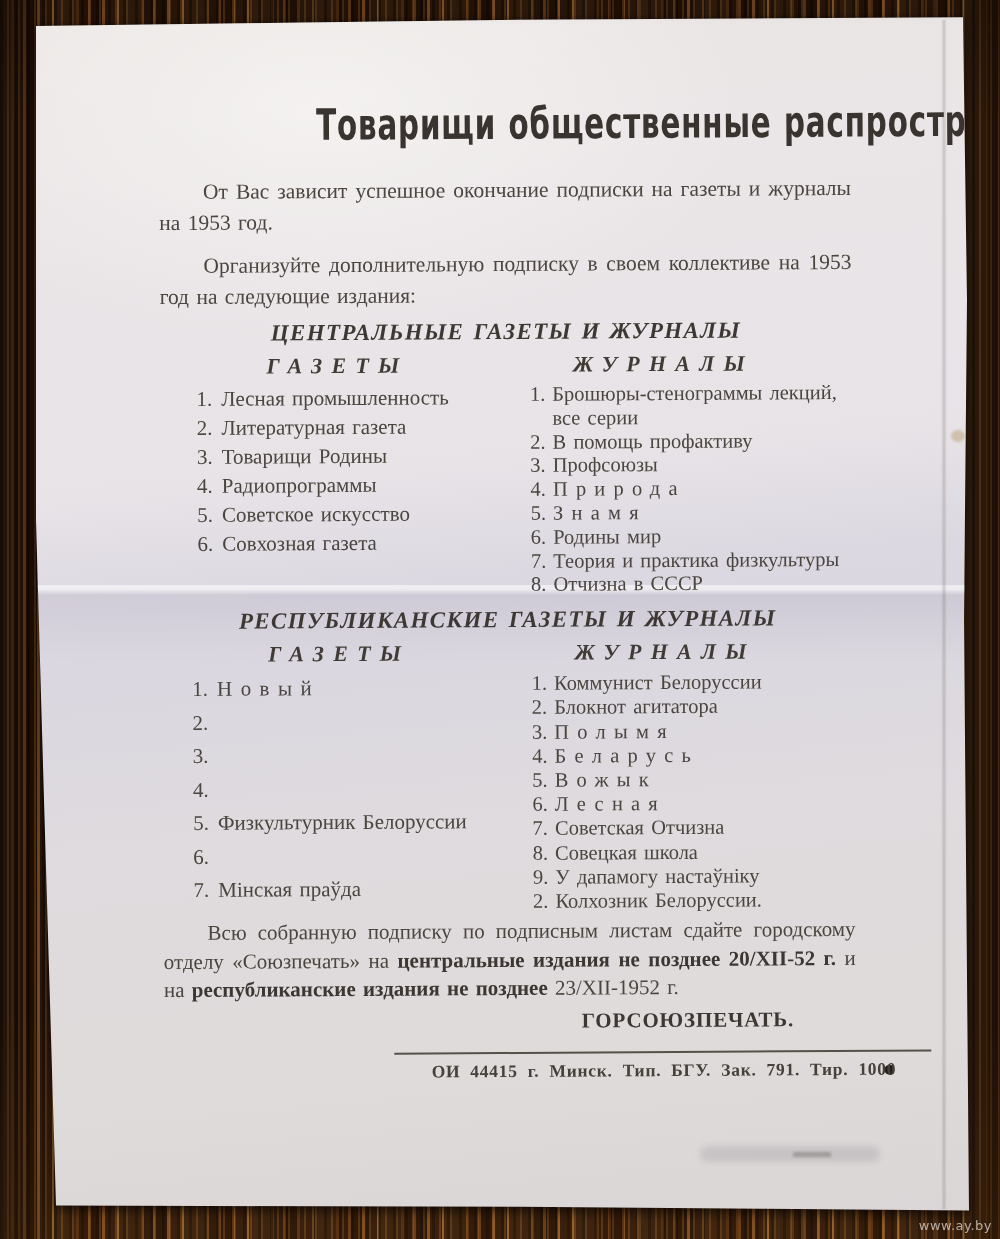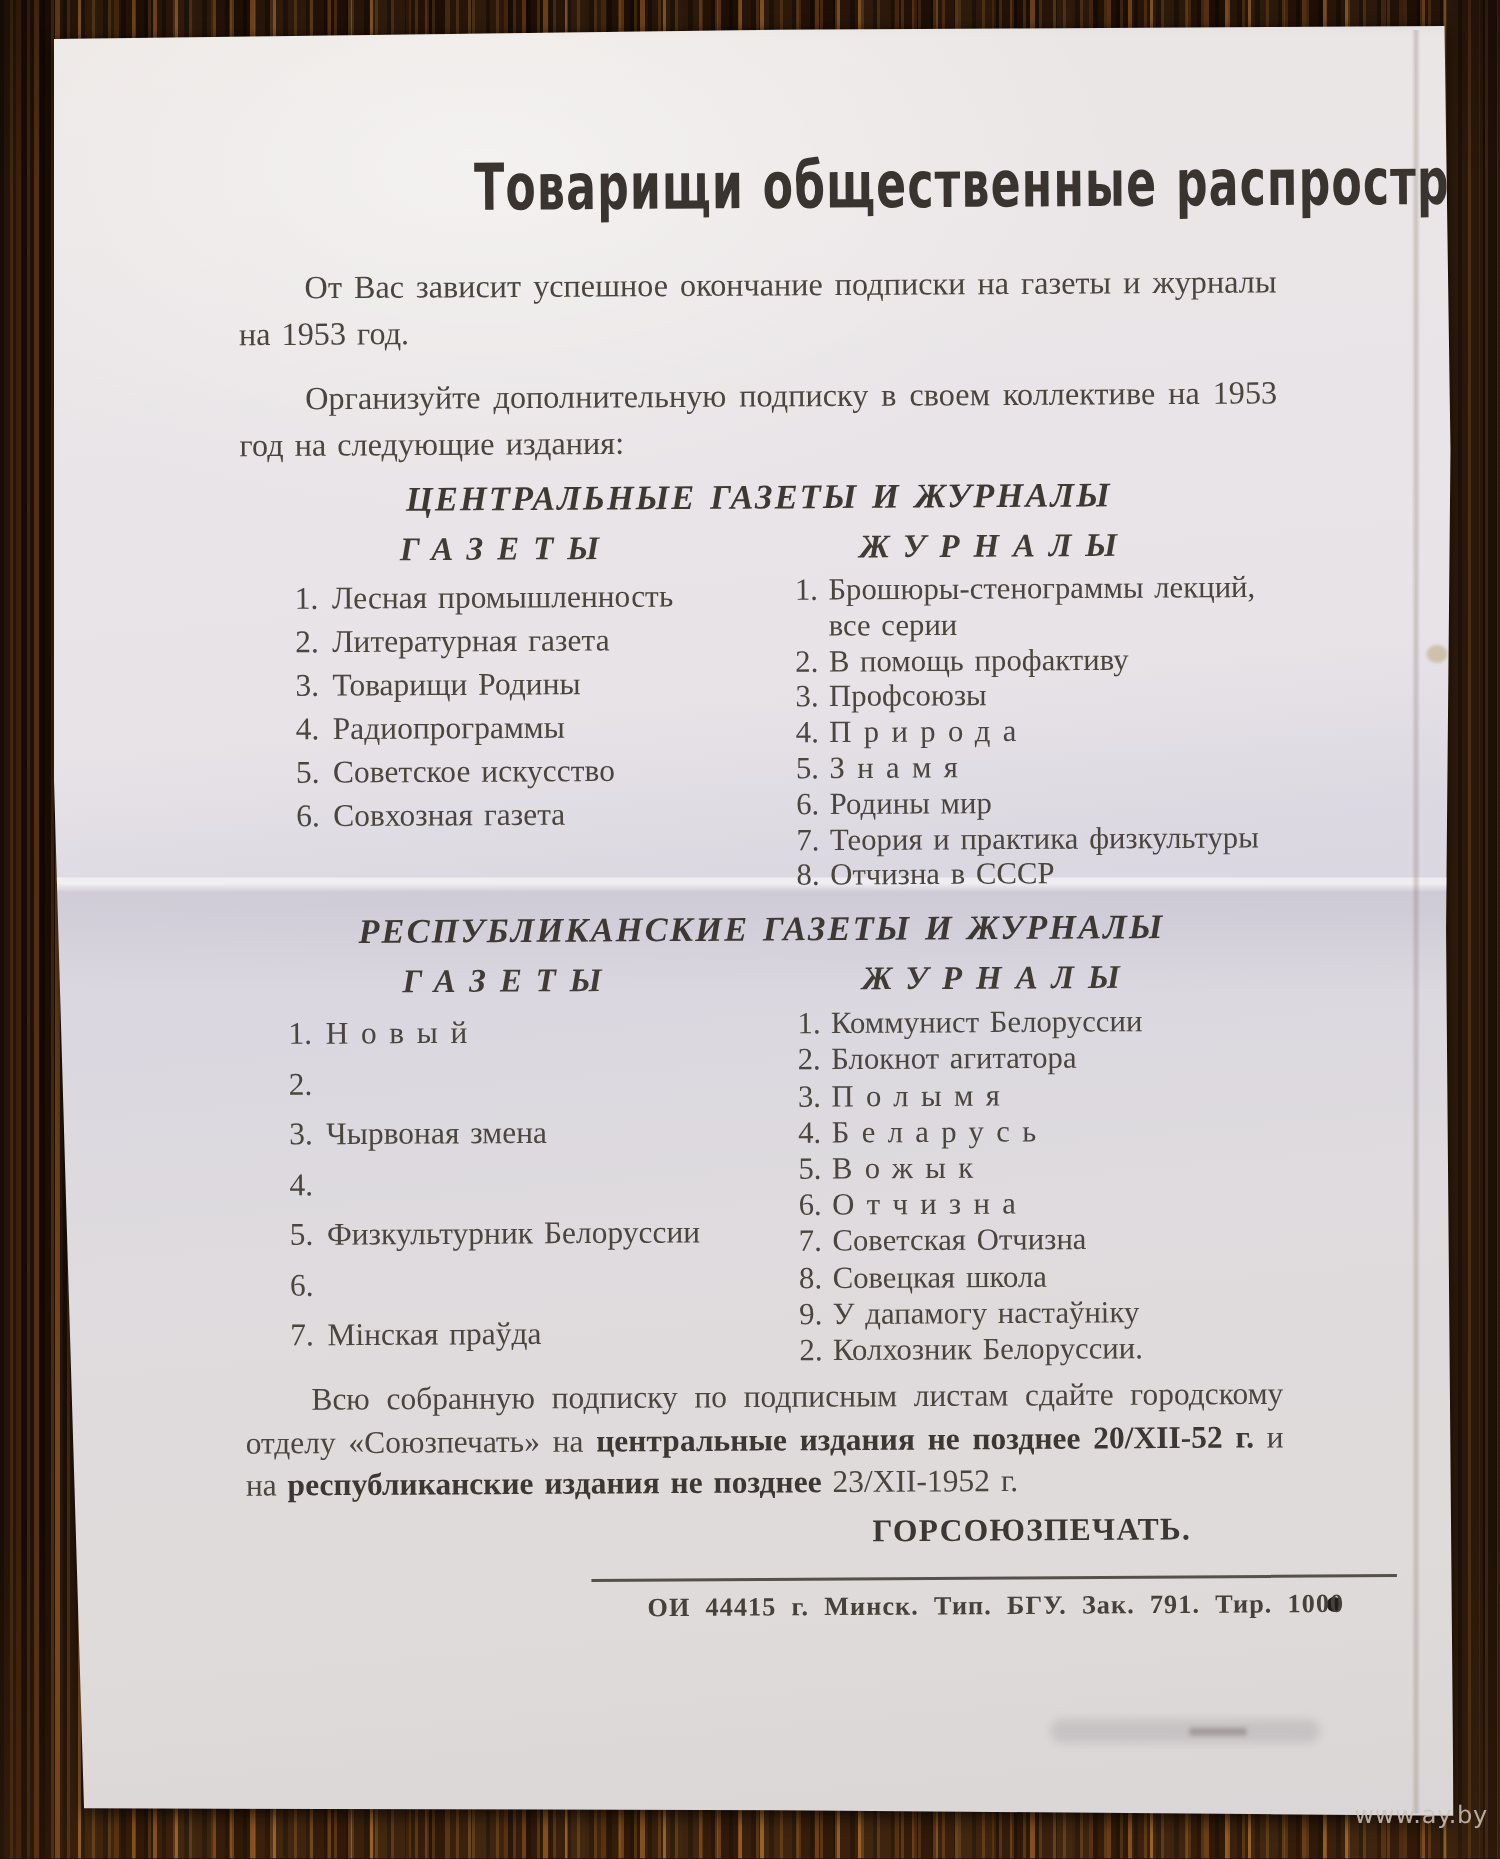--- a/index.html
+++ b/index.html
@@ -80,22 +80,22 @@
   .closing .b{font-weight:700;color:#3d3733;}
   .signature{margin-top:6px;text-align:right;padding-right:62px;font-weight:700;
     font-size:21px;letter-spacing:.04em;color:#3d3733;}
   .footer{margin:18px 0 0 230px;width:537px;border-top:2px solid #55504a;
     padding-top:7px;text-align:center;}
   .imprint{position:relative;font-weight:700;font-size:17.5px;letter-spacing:.04em;
     word-spacing:5px;color:#47413b;white-space:nowrap;}
   .inkdot{display:inline-block;width:10px;height:10px;border-radius:50%;
     background:#221e1a;margin-left:-12px;vertical-align:baseline;}
 
-  .watermark{position:absolute;right:8px;bottom:20px;font-family:"DejaVu Sans",sans-serif;
-    font-size:16px;letter-spacing:.5px;color:#cdc5bd;opacity:.85;}
+  .watermark{position:absolute;right:8px;bottom:6px;font-family:"DejaVu Sans",sans-serif;
+    font-size:13px;letter-spacing:.5px;color:#cdc5bd;opacity:.85;}
 </style>
 </head>
 <body>
 
 <div class="stage">
   <div class="wood"></div>
 
   <div class="paper-wrap">
     <div class="paper">
       <div class="crease"></div>
@@ -190,21 +190,20 @@
               <div class="list lst-r-gaz">
                   <div class="li">
                     <span class="num">1.</span>
                     <span class="txt spaced">Новый</span>
                   </div>
                   <div class="li">
                     <span class="num">2.</span>
                   </div>
                   <div class="li">
                     <span class="num">3.</span>
-                    <span class="txt">Чырвоная змена</span>
                   </div>
                   <div class="li">
                     <span class="num">4.</span>
                   </div>
                   <div class="li">
                     <span class="num">5.</span>
                     <span class="txt">Физкультурник Белоруссии</span>
                   </div>
                   <div class="li">
                     <span class="num">6.</span>
@@ -233,21 +232,21 @@
                   <div class="li">
                     <span class="num">4.</span>
                     <span class="txt spaced">Беларусь</span>
                   </div>
                   <div class="li">
                     <span class="num">5.</span>
                     <span class="txt spaced">Вожык</span>
                   </div>
                   <div class="li">
                     <span class="num">6.</span>
-                    <span class="txt spaced">Отчизна</span>
+                    <span class="txt spaced">Лесная</span>
                   </div>
                   <div class="li">
                     <span class="num">7.</span>
                     <span class="txt">Советская Отчизна</span>
                   </div>
                   <div class="li">
                     <span class="num">8.</span>
                     <span class="txt">Совецкая школа</span>
                   </div>
                   <div class="li">

